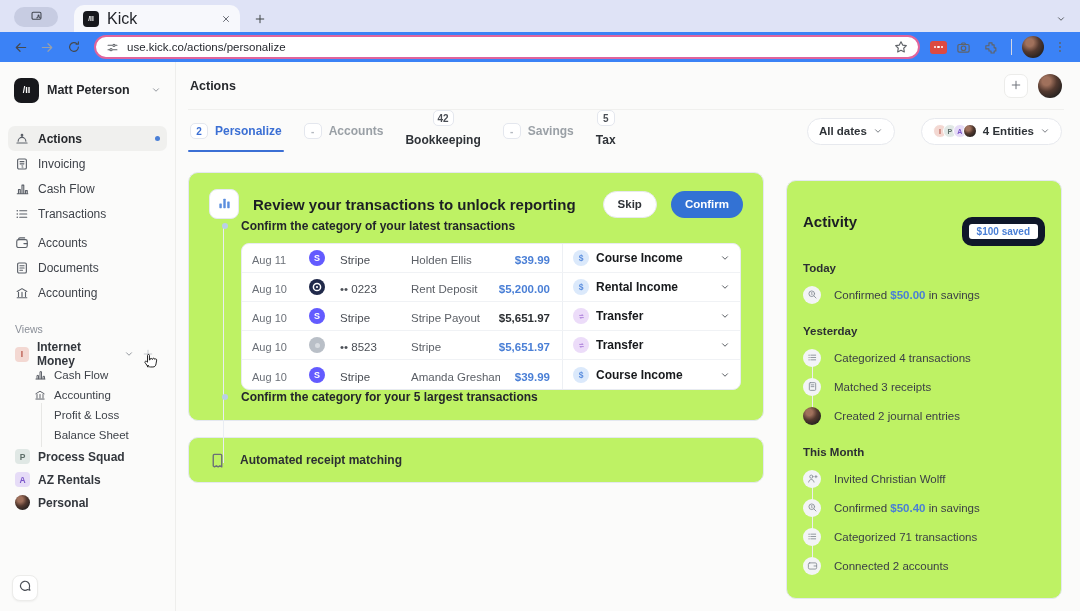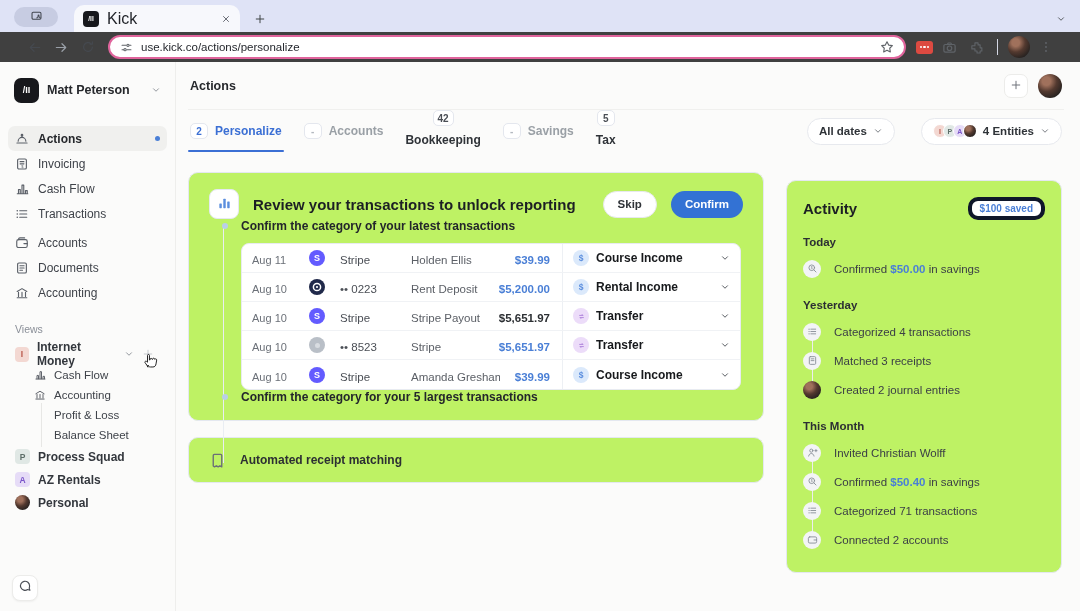--- a/index.html
+++ b/index.html
@@ -14,21 +14,21 @@
   .tab { width:166px; height:27px; background:#f7f8fc; border-radius:10px 10px 0 0;
     margin-left:16px; display:flex; align-items:center; gap:8px; padding:0 9px; }
   .favicon { width:16px; height:16px; border-radius:4px; background:#17181c; color:#fff;
     font-size:6.5px; font-weight:bold; display:flex; align-items:center; justify-content:center; }
   .tabtitle { font-size:16px; color:#1f2228; flex:1; }
   .tabclose { color:#4a4e57; display:flex; }
   .newtab { margin:0 0 7px 14px; color:#3c4043; display:flex; }
   .tabstrip-chevron { margin:0 14px 8px auto; color:#3c4043; display:flex; }
   svg.ic { width:14px; height:14px; }
 
-  .toolbar { height:30px; background:#404040; display:flex; align-items:center; padding:0 24px; gap:6px; }
+  .toolbar { height:30px; background:#3b82f6; display:flex; align-items:center; padding:0 10px; gap:6px; }
   .navbtn { color:#45494f; display:flex; padding:0 3px; }
   .navbtn.fwd { color:#9aa0a8; }
   .addressbar { flex:1; height:24px; background:#fff; border:2px solid #e0649c; border-radius:13px;
     display:flex; align-items:center; gap:8px; padding:0 10px; margin:0 4px; }
   .urltext { font-size:11.5px; color:#1f2228; flex:1; }
   .siteinfo, .staricon { color:#5f6368; display:flex; }
   .ext-red { width:17px; height:13px; border-radius:3px; background:#dd4a41; display:flex;
     align-items:center; justify-content:center; gap:1.5px; }
   .ext-red i { width:2.2px; height:2.2px; border-radius:50%; background:#fff; }
   .tb-icon { color:#5f6368; display:flex; padding:0 3px; }
@@ -136,22 +136,22 @@
   .cat-label { flex:1; font-size:12px; font-weight:bold; color:#17191c; white-space:nowrap; }
   .cat-chev { color:#33373d; display:flex; }
 
   .receipt-card { margin-top:16px; height:46px; display:flex; align-items:center; gap:14px; padding:0 20px; }
   .receipt-ic { color:#6b7077; display:flex; }
   .receipt-title { font-size:12px; font-weight:bold; color:#2c2f33; }
 
   .activity { width:276px; margin-top:8px; padding:16px 16px 18px; align-self:flex-start; }
   .act-head { display:flex; align-items:center; }
   .act-title { font-size:15px; font-weight:bold; color:#1c1f24; flex:1; }
-  .act-badge { border:4px solid #0f172a; border-radius:10px; padding:2px 8px; font-size:10px;
-    font-weight:bold; color:#4a7fd6; background:#fff; }
+  .act-badge { border:7px solid #0f172a; border-radius:10px; padding:2px 8px; font-size:10px;
+    font-weight:bold; color:#4a7fd6; background:#fff;margin-top:20px; }
   .act-section-label { font-size:11.5px; font-weight:bold; color:#2c2f33; margin:16px 0 6px; }
   .act-items { position:relative; }
   .act-items.linked::before { content:''; position:absolute; left:9px; top:14px; bottom:14px; width:1px; background:#ededf0; }
   .act-item { height:29px; display:flex; align-items:center; gap:13px; }
   .act-ic { width:18px; height:18px; border-radius:50%; background:#f3f4f6; color:#878d96;
     display:flex; align-items:center; justify-content:center; position:relative; z-index:1; flex:none; }
   .act-text { font-size:11.5px; color:#3c4046; }
   .act-text .amt { color:#4a7fd6; font-weight:bold; }
   .av18 { width:18px; height:18px; position:relative; z-index:1; flex:none; }
 

